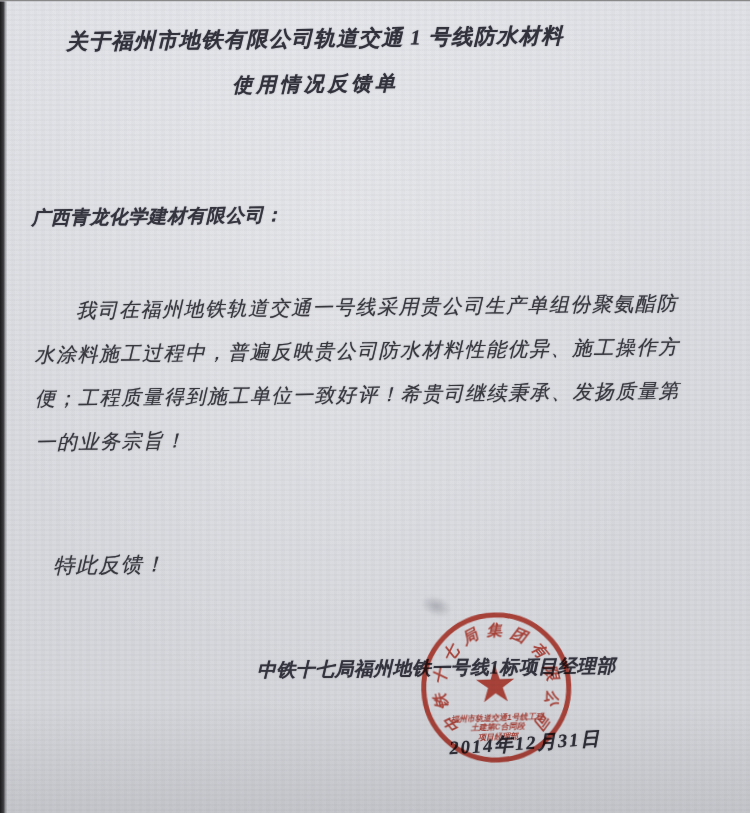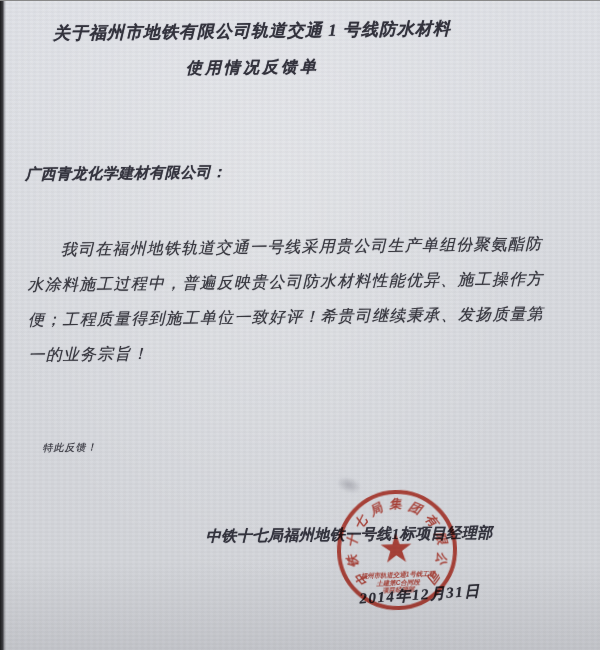--- a/index.html
+++ b/index.html
@@ -69,21 +69,21 @@
     position:absolute;top:228px;left:28px;width:545px;
     font-size:16px;letter-spacing:1.2px;
   }
   .body-text .line{
     height:35px;line-height:35px;
     white-space:nowrap;
   }
   .body-text .indent{text-indent:2.1em;}
   .closing{
     position:absolute;top:437px;left:41px;
-    font-size:10px;letter-spacing:1px;
+    font-size:17px;letter-spacing:1px;
   }
   .signature{
     position:absolute;top:525px;left:203px;
     font-size:15px;font-weight:bold;letter-spacing:0.5px;
     color:#33333d;
     z-index:1;
     white-space:nowrap;
   }
   .date{
     position:absolute;top:586px;left:356px;

